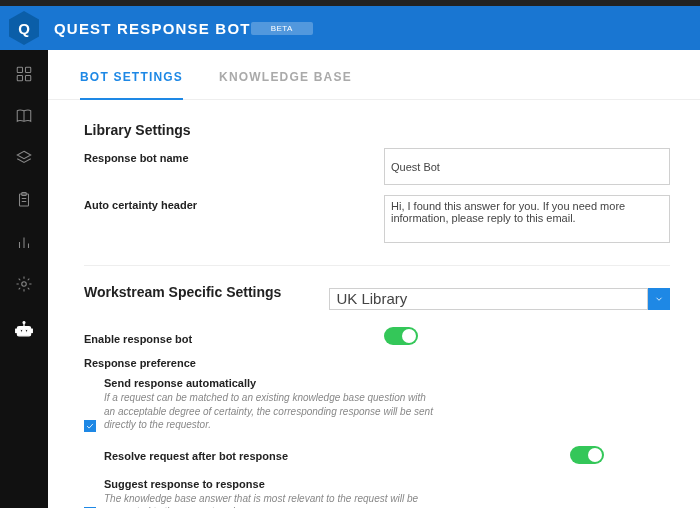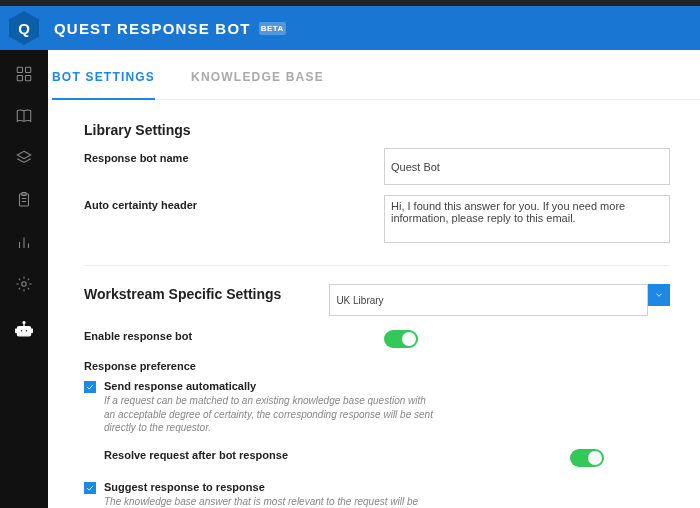--- a/index.html
+++ b/index.html
@@ -2,51 +2,51 @@
 <html><head>
 <meta charset="utf-8">
 <style>
   *{box-sizing:border-box;margin:0;padding:0;font-family:-apple-system,BlinkMacSystemFont,'Segoe UI',Arial,sans-serif}
   body{width:700px;height:508px;overflow:hidden;background:#fff}
   .topbar{height:6px;background:#222}
   .header{height:44px;background:#1976d2;display:flex;align-items:center;padding:0 0 0 0;color:#fff}
   .logo-wrap{width:48px;height:44px;display:flex;align-items:center;justify-content:center}
   .logo-hex{width:30px;height:34px;background:#0b5ea8;position:relative;clip-path:polygon(50% 0,100% 25%,100% 75%,50% 100%,0 75%,0 25%);display:flex;align-items:center;justify-content:center;color:#fff;font-weight:700;font-size:15px}
   .app-title{font-size:15px;font-weight:600;letter-spacing:1.2px;margin-left:6px}
-  .beta{font-size:8px;background:rgba(255,255,255,.25);border-radius:2px;padding:2px 2px;margin-left:8px;font-weight:700;letter-spacing:.5px}
+  .beta{font-size:8px;background:rgba(255,255,255,.25);border-radius:2px;padding:2px 20px;margin-left:0;font-weight:400;letter-spacing:.5px}
   .shell{display:flex;height:458px}
   .sidebar{width:48px;background:#111;display:flex;flex-direction:column;align-items:center;padding-top:14px;gap:22px}
   .sidebar .ic{width:20px;height:20px;color:#999;display:flex;align-items:center;justify-content:center;cursor:pointer}
   .sidebar .ic svg{stroke:#888;fill:none;stroke-width:1.4}
   .sidebar .ic.active svg{stroke:#fff;fill:#fff}
   .sidebar .bot-ic{margin-top:4px}
   .sidebar .bot-ic svg{fill:#fff;stroke:none}
   .main{flex:1;background:#fff;overflow:auto}
-  .tabs{display:flex;padding:16px 20px 0 4px;border-bottom:1px solid #eee}
+  .tabs{display:flex;padding:16px 20px 0 32px;border-bottom:1px solid #eee}
   .tab{padding:4px 0 14px;margin-right:36px;font-size:12px;font-weight:700;letter-spacing:1.2px;color:#aaa;cursor:pointer}
   .tab.active{color:#1e88e5;border-bottom:2px solid #1e88e5;margin-bottom:-1px}
   .panel{padding:22px 30px 30px 36px}
   .sec-h{font-size:14px;font-weight:700;color:#222;margin-bottom:10px}
   .row{display:flex;align-items:flex-start;margin-bottom:10px}
   .lab{width:300px;font-size:11px;font-weight:700;color:#222;padding-top:4px}
   .ctl{flex:1}
   input[type=text].fld{width:100%;height:37px;border:1px solid #d0d0d0;font-size:11px;padding:0 6px;color:#444}
   textarea.fld{width:100%;height:48px;border:1px solid #d0d0d0;font-size:11px;padding:4px 6px;color:#444;resize:none;font-family:inherit}
   .hr{height:1px;background:#eee;margin:18px 0}
   .ws-row{display:flex;align-items:center;margin-bottom:14px}
   .ws-row .sec-h{margin-bottom:13px}
   .sel-wrap{flex:1;display:flex;margin-left:48px}
-  .sel{flex:1;height:32px;border:1px solid #d0d0d0;font-size:10px;padding:4px 6px;color:#444;display:flex;align-items:center}
+  .sel{flex:1;height:22px;border:1px solid #d0d0d0;font-size:15px;padding:4px 6px;color:#444;display:flex;align-items:center}
   .sel-btn{width:22px;height:22px;background:#1e88e5;display:flex;align-items:center;justify-content:center}
   .sel-btn svg{stroke:#fff;fill:none}
-  .row2{display:flex;align-items:flex-start;margin-bottom:12px}
+  .row2{display:flex;align-items:flex-end;margin-bottom:12px}
   .row2 .lab{padding-top:0}
   .toggle{position:relative;width:34px;height:18px;background:#34c759;border-radius:10px;cursor:pointer}
   .toggle::after{content:"";position:absolute;right:2px;top:2px;width:14px;height:14px;background:#fff;border-radius:50%}
-  .pref-block{display:flex;align-items:flex-start;margin-bottom:14px}
+  .pref-block{display:flex;align-items:flex-end;margin-bottom:14px}
   .chk-col{width:20px;padding-top:1px}
   .chk{width:12px;height:12px;background:#1e88e5;display:flex;align-items:center;justify-content:center}
   .chk svg{stroke:#fff;stroke-width:2;fill:none}
   .chk-empty{width:12px;height:12px}
   .pref-txt{flex:1}
   .pref-title{font-size:11px;font-weight:700;color:#222;margin-bottom:2px}
   .pref-desc{font-size:10px;font-style:italic;color:#888;line-height:1.35;max-width:330px}
   .pref-side{width:100px;display:flex;justify-content:flex-start;padding-top:0}
 </style>
 </head>

